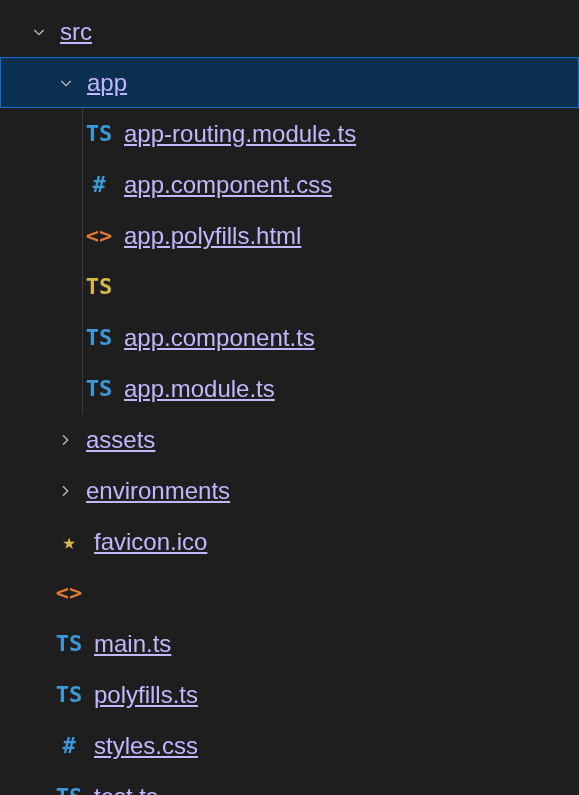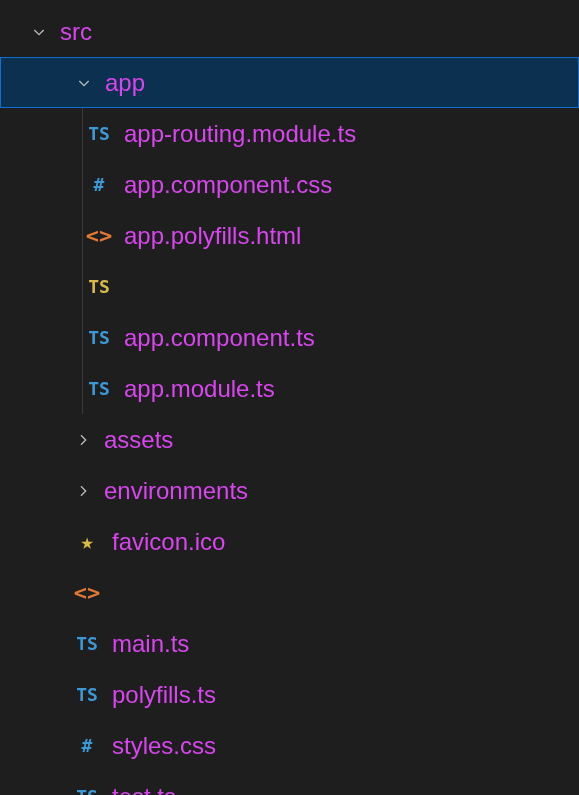--- a/index.html
+++ b/index.html
@@ -51,35 +51,36 @@
     stroke-width: 2;
     fill: none;
   }
   .ftype {
     width: 30px;
     display: inline-flex;
     align-items: center;
     justify-content: center;
     margin-right: 10px;
     font-weight: 700;
-    font-size: 18px;
+    font-size: 22px;
     flex-shrink: 0;
     font-family: Consolas, "Segoe UI", monospace;
   }
   .ftype.ts-blue   { color: #3b99d8; }
   .ftype.ts-yellow { color: #d7ba4a; }
   .ftype.css-hash  { color: #3b99d8; }
   .ftype.html-br   { color: #e37933; font-size: 22px; }
   .ftype.star      { color: #d7ba4a; font-size: 22px; }
   .label {
-    color: #d946ef;
+    color: #c4b5fd;
+    text-decoration: underline;
   }
   
   .indent-0 { padding-left: 28px; }
-  .indent-1 { padding-left: 72px; }
+  .indent-1 { padding-left: 54px; }
   .indent-2 { padding-left: 84px; }
   
   .guide::before {
     content: "";
     position: absolute;
     left: 82px;
     top: 0;
     bottom: 0;
     width: 1px;
     background: #3a3a3a;

